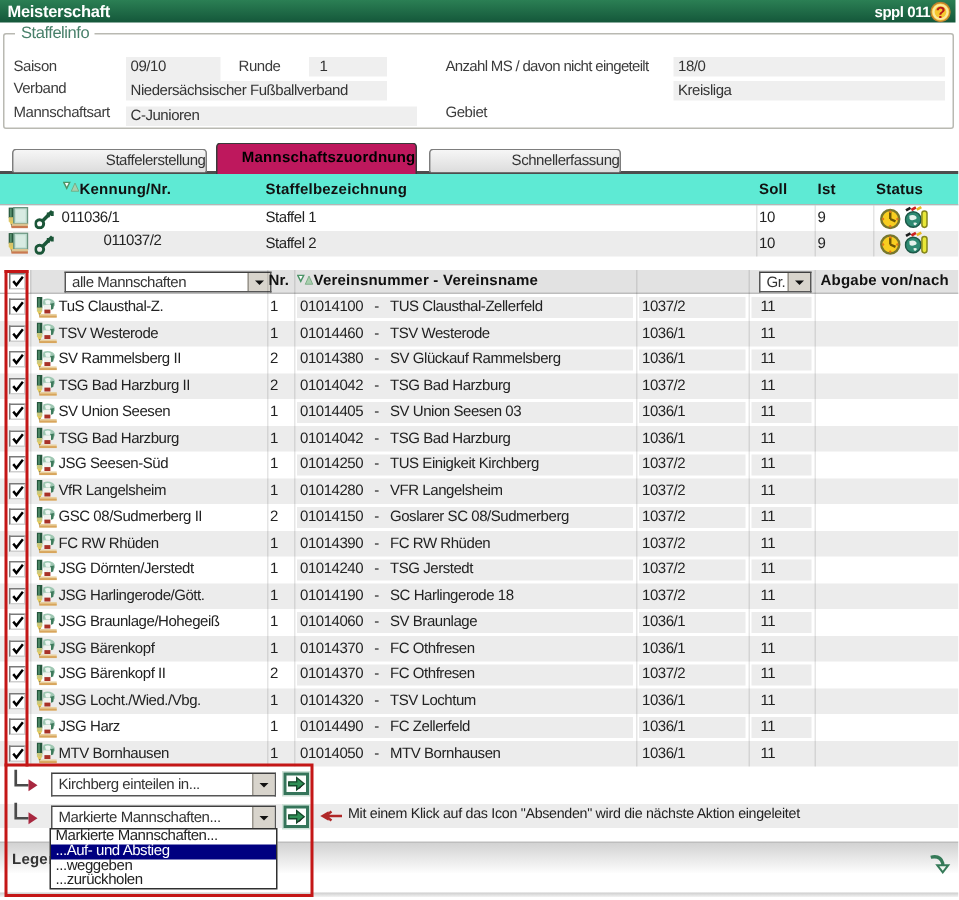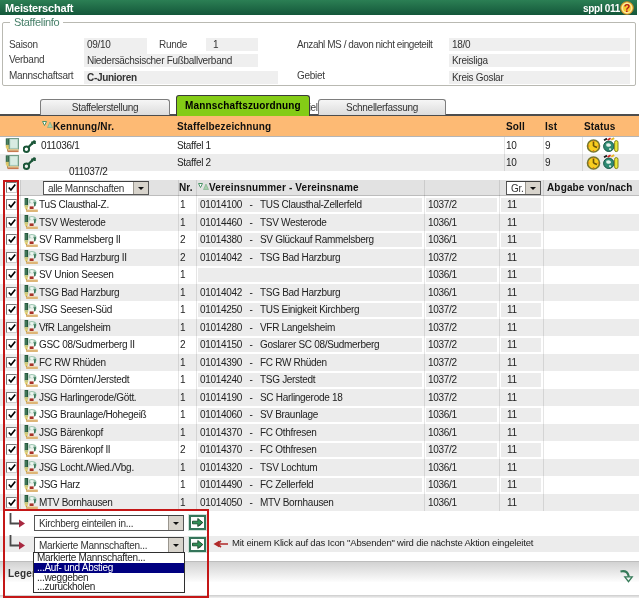--- a/index.html
+++ b/index.html
@@ -13,26 +13,26 @@
 #titlebar .t { position:absolute; left:5px; top:2px; font-weight:bold; font-size:11px; letter-spacing:-0.2px;text-align:center; }
 #titlebar .r { position:absolute; left:583px; top:3px; font-weight:bold; font-size:10px; letter-spacing:-0.3px; }
 
 
 #fs { left:2px; top:22px; width:634px; height:64px; border:1px solid #b9b9b2; border-radius:2px; }
 #fs-legend { left:10px; top:16px; background:#fff; padding:0 4px; color:#48806a; font-size:11px; }
 .lbl { position:absolute; color:#3c3c3c; }
 .vbox { position:absolute; background:#efefef; color:#333; padding:0.5px 0 0 3px; overflow:hidden; white-space:nowrap; }
 
 
-.tab { position:absolute; border:1px solid #7d7d7d; border-bottom:none; border-radius:3px 3px 0 0; background:linear-gradient(#f6f6f6,#dcdcdc); text-align:center; color:#333;margin-left:32px; }
+.tab { position:absolute; border:1px solid #7d7d7d; border-bottom:none; border-radius:3px 3px 0 0; background:linear-gradient(#f6f6f6,#dcdcdc); text-align:right; color:#333; }
 #tabline { left:0; top:114px; width:639px; height:2px; background:#4d4d4d; }
-#tab2 { letter-spacing:0.15px; left:144px; top:95px; width:134px; height:21px; background:#84cc16; border:1.5px solid #3a3a3a; border-bottom:none; font-weight:bold; color:#000; z-index:3; padding-top:4px; }
-
-
-#sthead { left:0; top:116px; width:639px; height:21px; background:#fdba74; border-bottom:1px solid #b5b5b5; }
+#tab2 { letter-spacing:0.15px; left:144px; top:95px; width:134px; height:21px; background:#be185d; border:1.5px solid #3a3a3a; border-bottom:none; font-weight:bold; color:#000; z-index:3; padding-top:4px; }
+
+
+#sthead { left:0; top:116px; width:639px; height:21px; background:#5eead4; border-bottom:1px solid #b5b5b5; }
 .strow { position:absolute; left:0; width:639px; height:17px; }
 .vline { position:absolute; width:1px; background:rgba(0,0,0,0.10); }
 
 
 #fltrow { left:0; top:180px; width:639px; height:16px; background:#e2e2e2; border-bottom:1px solid #bdbdbd; }
 #fltrow .wcell { position:absolute; left:0; top:0; width:20px; height:15px; background:#fff; }
 #rows { left:0; top:196px; width:522px; height:315px; }
 .row { position:relative; width:639px; height:17.5px; }
 .row.alt { background:#ececec; }
 .cell-box { position:absolute; top:1.5px; height:14px; background:#ececec; }
@@ -86,23 +86,22 @@
   <div class="vbox" style="left:84px; top:38px; width:63px; height:16px;">09/10</div>
   <div class="lbl" style="left:159px; top:38.5px;">Runde</div>
   <div class="vbox" style="left:206px; top:38px; width:52px; height:13px; padding-left:7px;">1</div>
   <div class="lbl" style="left:297px; top:38.5px; letter-spacing:-0.45px;">Anzahl MS / davon nicht eingeteilt</div>
   <div class="vbox" style="left:449px; top:38px; width:181px; height:13px;">18/0</div>
   <div class="lbl" style="left:9px; top:54px;">Verband</div>
   <div class="vbox" style="left:84px; top:54px; width:174px; height:13px;">Niedersächsischer Fußballverband</div>
   <div class="lbl" style="left:297px; top:54px;margin-top:48px;">Spielklasse</div>
   <div class="vbox" style="left:449px; top:54px; width:181px; height:13px;">Kreisliga</div>
   <div class="lbl" style="left:9px; top:70px;">Mannschaftsart</div>
-  <div class="vbox" style="left:84px; top:71px; width:194px; height:13px;font-weight:bold;">C-Junioren</div>
+  <div class="vbox" style="left:84px; top:71px; width:194px; height:13px;">C-Junioren</div>
   <div class="lbl" style="left:297px; top:70px;">Gebiet</div>
-  <div class="vbox" style="left:449px; top:71px; width:181px; height:13px;">Kreis Goslar</div>
 
   <div class="abs" id="tabline"></div>
   <div class="tab" style="left:8px; top:99px; width:130px; height:16px; padding-top:2px;">Staffelerstellung</div>
   <div class="tab" id="tab2">Mannschaftszuordnung</div>
   <div class="tab" style="left:286px; top:99px; width:128px; height:16px; padding-top:2px;">Schnellerfassung</div>
 
   <div class="abs" id="sthead">
     <svg class="abs" style="left:42px; top:5px;" width="11" height="8" viewBox="0 0 11 8">
       <path d="M0.5 0.5 L4.5 0.5 L2.5 4.5 Z" fill="#fff" stroke="#4c9468" stroke-width="1"></path>
       <path d="M8 1 L10.5 6.5 L5.5 6.5 Z" fill="#a8cfae" stroke="#6aa276" stroke-width="0.5"></path>
@@ -132,21 +131,21 @@
         <use href="#globeicon"></use>
       </svg>
   </div>
   <div class="strow" style="top:154px; background:#ececec;">
     <svg class="abs" style="left:5px; top:1px;" width="14" height="15" viewBox="0 0 14 15">
         <use href="#editicon"></use>
       </svg>
     <svg class="abs" style="left:23px; top:1.5px;" width="14" height="14" viewBox="0 0 14 14">
         <use href="#keyicon"></use>
       </svg>
-    <span class="abs" style="left:41px; top:12px; color:#222;padding-left:28px;">011037/2</span>
+    <span class="abs" style="left:41px; top:1px; color:#222;padding-left:28px;">011037/2</span>
     <span class="abs" style="left:177px; top:3px; color:#222;">Staffel 2</span>
     <span class="abs" style="left:506px; top:3px; color:#222;">10</span>
     <span class="abs" style="left:545px; top:3px; color:#222;">9</span>
     <svg class="abs" style="left:586px; top:1px;" width="15" height="15" viewBox="0 0 15 15">
         <use href="#clockicon"></use>
       </svg>
     <svg class="abs" style="left:603px; top:0px;" width="16" height="16" viewBox="0 0 16 16">
         <use href="#globeicon"></use>
       </svg>
   </div>
@@ -154,21 +153,21 @@
   <div class="vline" style="left:543px; top:137px; height:34px;"></div>
   <div class="vline" style="left:582px; top:137px; height:34px;"></div>
 
   <div class="abs" id="fltrow">
     <div class="wcell"></div>
     <div class="ckb" style="left:6px; top:2px;">
         <svg width="11" height="11" viewBox="0 0 12 12">
           <use href="#check"></use>
         </svg>
       </div>
-    <div class="csel" style="left:43px; top:1px; width:106px; height:14px;">
+    <div class="csel" style="left:43px; top:1px; width:138px; height:14px;">
       <span class="tx">alle Mannschaften</span>
         <div class="btn"></div>
     </div>
     <span class="abs b" style="left:179px; top:2px; color:#111;">Nr.</span>
     <svg class="abs" style="left:198px; top:3px;" width="11" height="8" viewBox="0 0 11 8">
       <path d="M0.5 0.5 L4.5 0.5 L2.5 4.5 Z" fill="#fff" stroke="#4c9468" stroke-width="1"></path>
       <path d="M8 1 L10.5 6.5 L5.5 6.5 Z" fill="#a8cfae" stroke="#6aa276" stroke-width="0.5"></path>
     </svg>
     <span class="abs b" style="left:209px; top:2px; color:#111;">Vereinsnummer - Vereinsname</span>
     <span class="abs b" style="left:429px; top:20px; color:#111;">Staffel</span>
@@ -257,20 +256,21 @@
           <svg width="11" height="11" viewBox="0 0 12 12">
             <use href="#check"></use>
           </svg>
         </div>
   <svg class="abs" style="left:23px; top:1.5px;" width="16" height="15" viewBox="0 0 16 15">
           <use href="#teamicon"></use>
         </svg>
   <span class="nm">SV Union Seesen</span>
   <span class="nrv">1</span>
   <div class="cell-box" style="left:198px; width:224px;"></div>
+  <span class="vnt">01014405&nbsp;&nbsp;&nbsp;-&nbsp;&nbsp;&nbsp;SV Union Seesen 03</span>
   <div class="cell-box" style="left:426px; width:71px;"></div>
   <span class="stt">1036/1</span>
   <div class="cell-box" style="left:501px; width:40px;"></div>
   <span class="grt">11</span>
  </div>
       <div class="row alt">
   <div class="ckb" style="left:6px; top:3px;">
           <svg width="11" height="11" viewBox="0 0 12 12">
             <use href="#check"></use>
           </svg>

